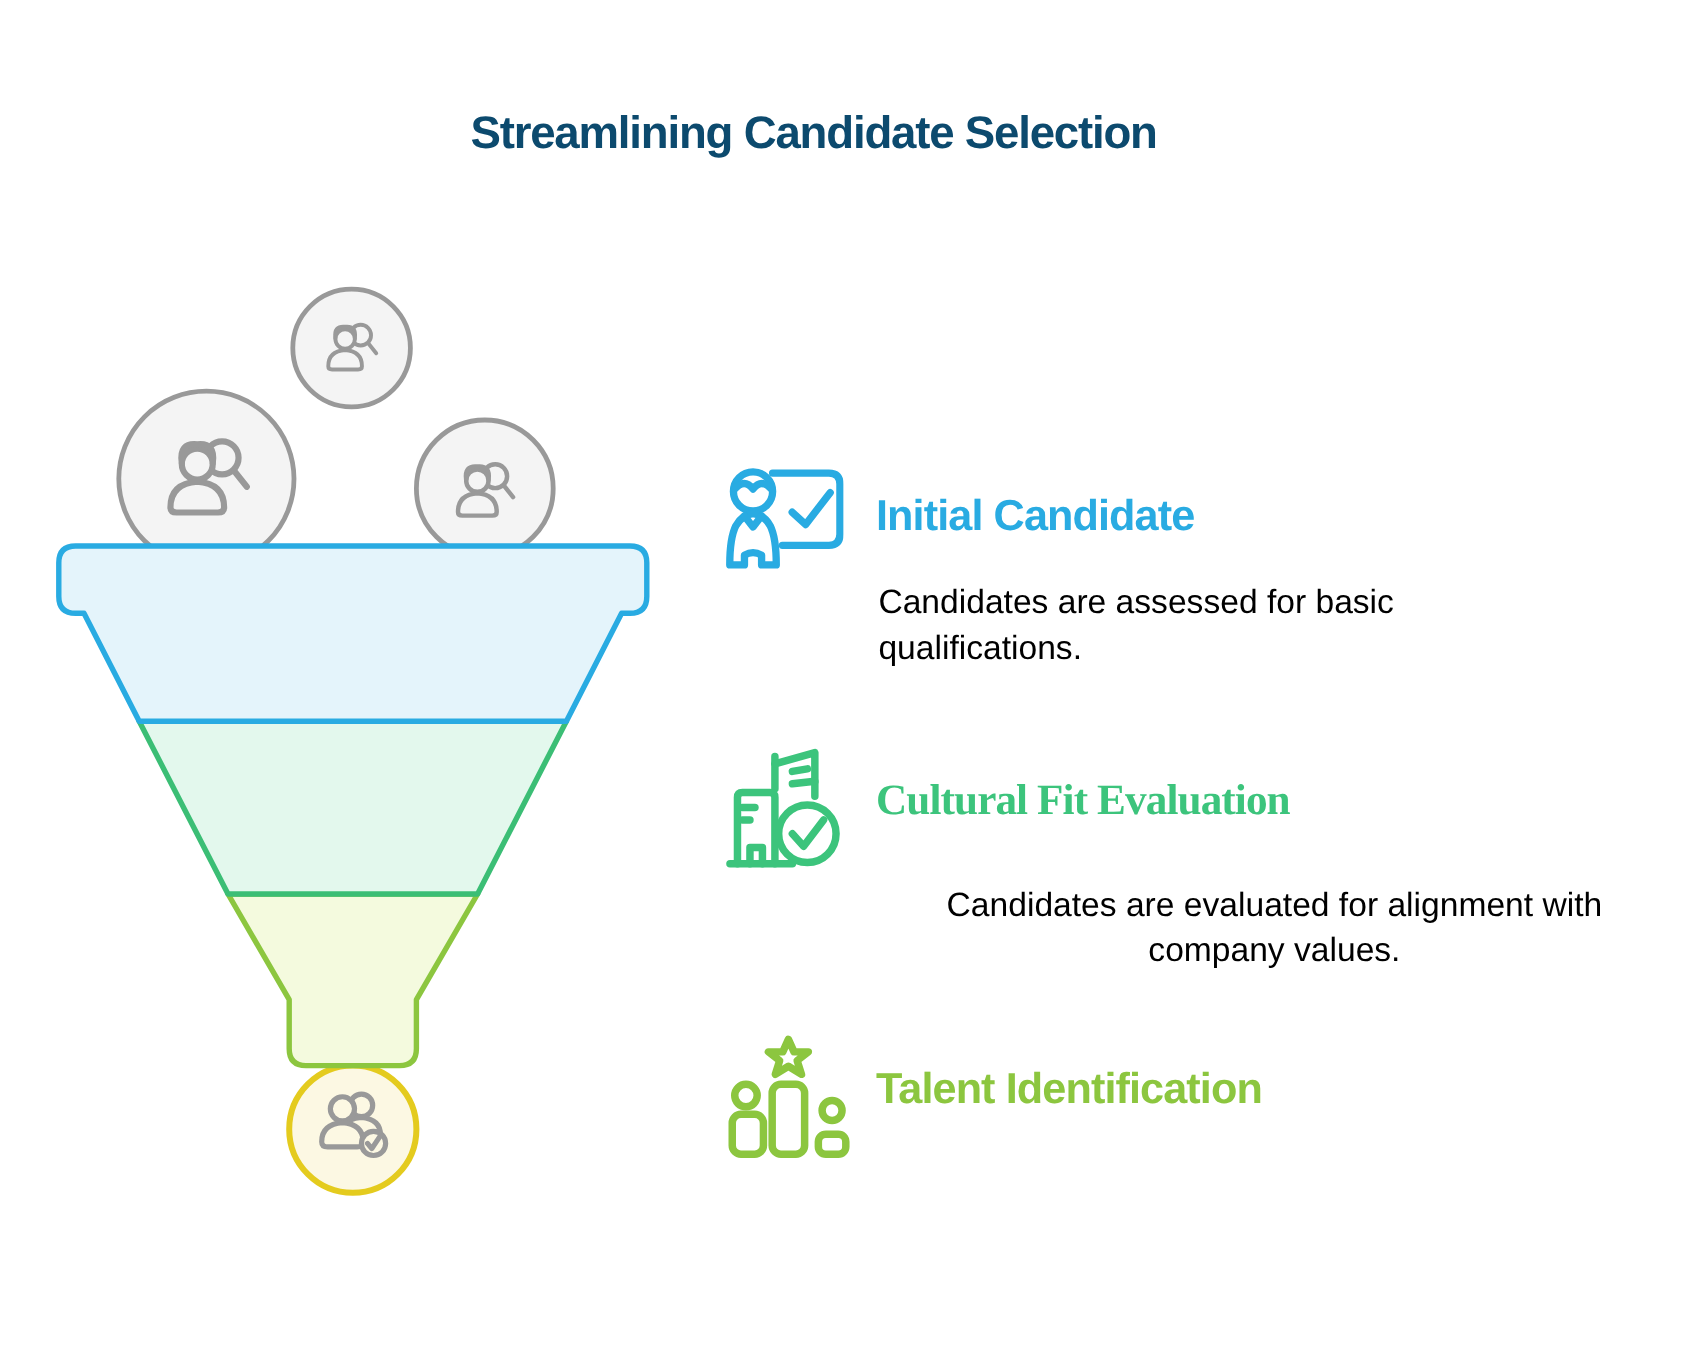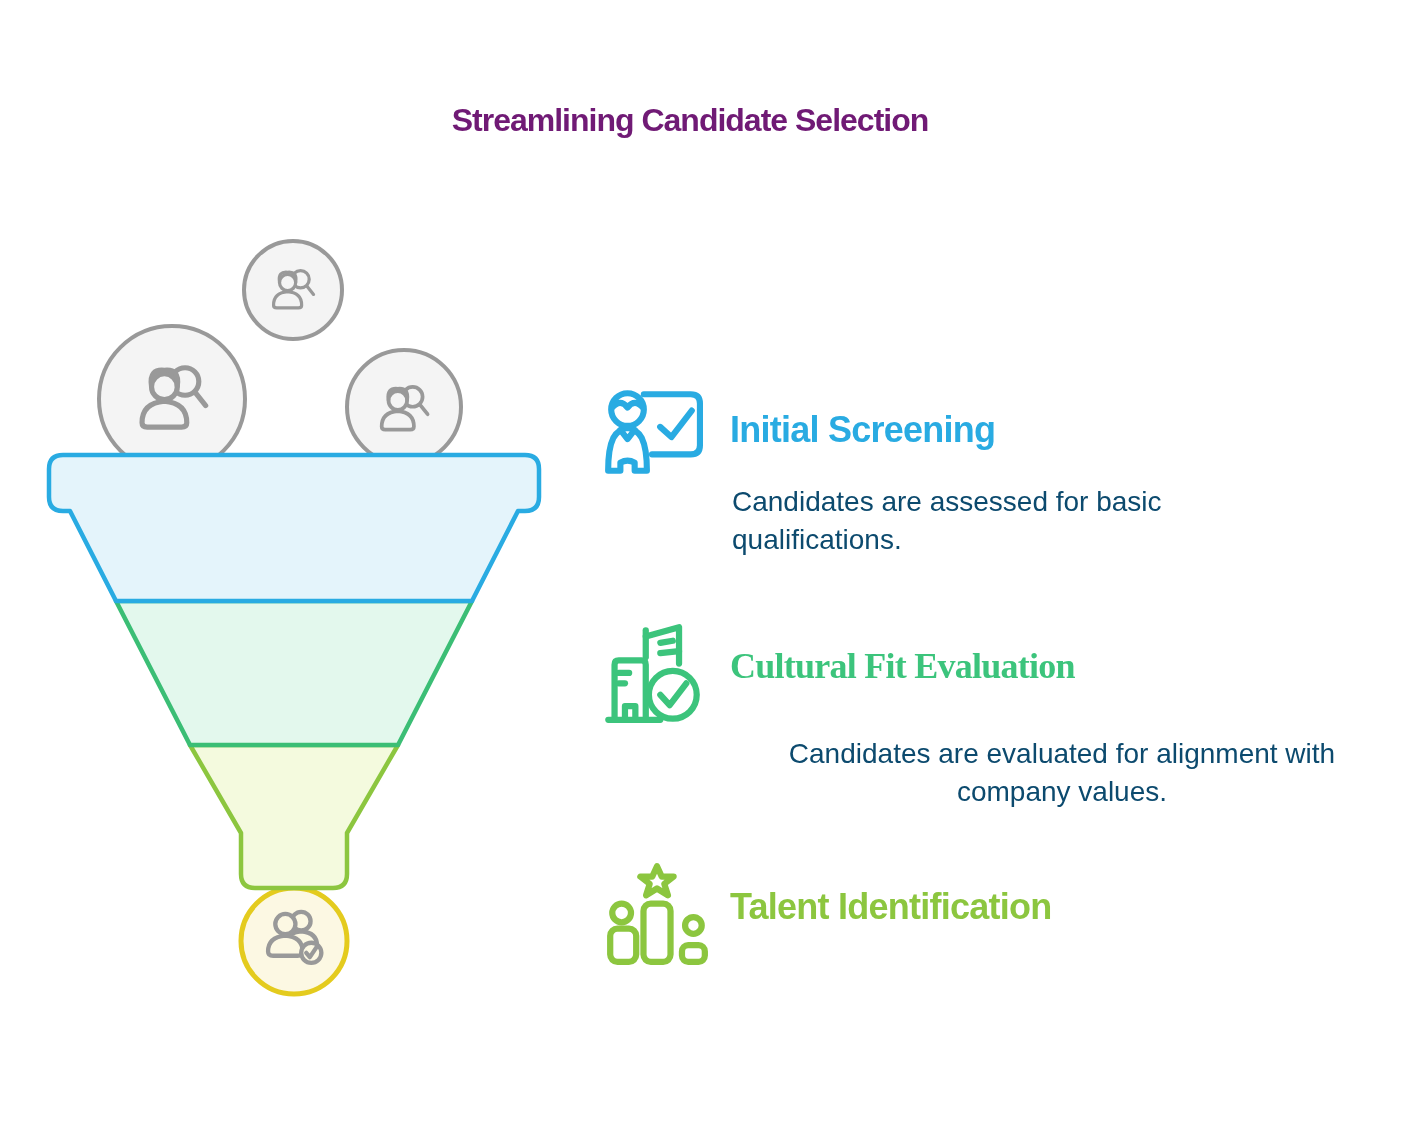--- a/index.html
+++ b/index.html
@@ -1,40 +1,40 @@
 <!DOCTYPE html>
 <html><head>
 <meta charset="utf-8">
 <style>
   html,body{margin:0;padding:0;background:#fff;}
   .canvas{position:relative;width:1401px;height:1132px;background:#ffffff;overflow:hidden;
           font-family:"Liberation Sans", sans-serif;}
-  .page-title{position:absolute;left:0;top:90px;width:1356px;margin:12px;text-align:center;
-              font-size:32px;font-weight:bold;letter-spacing:-1px;color:#701a75;}
+  .page-title{position:absolute;left:0;top:90px;width:1356px;margin:0;text-align:center;
+              font-size:38px;font-weight:bold;letter-spacing:-1px;color:#0c4a6e;}
   .funnel-svg{position:absolute;left:0;top:0;}
   
   .st{fill:none;stroke-linecap:round;stroke-linejoin:round;}
   .gray-st{stroke:#999999;stroke-width:6;}
   .gray-fill{fill:#F4F4F4;}
   .cream-fill{fill:#FCF8E3;}
   .white-fill{fill:#ffffff;}
   .bubble{fill:#F4F4F4;stroke:#999999;stroke-width:4;}
   .stage{stroke-width:4.5;stroke-linejoin:round;}
   .stage-blue{fill:#E4F4FB;stroke:#29ABE2;}
   .stage-green{fill:#E3F8ED;stroke:#3BBE75;}
   .stage-lime{fill:#F4FADE;stroke:#8CC63F;}
   .drop-circle{fill:#FCF8E3;stroke:#E4CB1E;stroke-width:5;}
   .blue-st{stroke:#29ABE2;stroke-width:6;}
   .green-st{stroke:#3CC47C;stroke-width:6;}
   .lime-st{stroke:#8CC63F;stroke-width:6;}
   
   .step-icon{position:absolute;}
   .step-h{position:absolute;left:730px;margin:0;font-size:36px;font-weight:bold;
           letter-spacing:-0.75px;line-height:40px;}
-  .step-p{position:absolute;left:732px;margin:0;font-size:28px;line-height:38px;color:#0c4a6e;
+  .step-p{position:absolute;left:732px;margin:0;font-size:28px;line-height:38px;color:#000000;
           white-space:pre-line;width:660px;}
   #icon-1{left:601px;top:382px;width:102px;height:102px;}
   #icon-2{left:600px;top:622px;width:104px;height:104px;}
   #icon-3{left:605px;top:861px;width:104px;height:106px;}
   #h-1{top:410px;} #h-2{top:646px;font-family:Liberation Serif, serif;} #h-3{top:887px;}
   #p-1{top:483px;} #p-2{top:735px;text-align:center;} #p-3{top:960px;}
 </style>
 </head>
 <body>
 
@@ -77,21 +77,21 @@
   </svg>
 
   <svg id="icon-1" class="step-icon" viewBox="0 0 100 100">
     <path class="st blue-st" d="M 42 12 L 88 12 Q 97 12 97 21 L 97 62 Q 97 71 88 71 L 50 71"></path>
     <path class="st blue-st" d="M 58 44 L 69 54 L 89 28"></path>
     <circle class="st blue-st white-fill" cx="26" cy="27" r="16"></circle>
     <path class="st blue-st" d="M 11 25 Q 19 16 26 25 Q 33 16 41 25"></path>
     <path class="st blue-st white-fill" d="M 7 87 Q 7 65 12 55 Q 17 46 26 45 Q 35 46 40 55 Q 45 65 45 87 L 33 87 L 33 79 Q 26 75 19 79 L 19 87 Z"></path>
     <path class="st blue-st" d="M 19 47 L 26 56 L 33 47"></path>
   </svg>
-  <h2 id="h-1" class="step-h" style="color: rgb(41, 171, 226);">Initial Screening</h2>
+  <h2 id="h-1" class="step-h" style="color: rgb(41, 171, 226);">Initial Candidate</h2>
   <p id="p-1" class="step-p">Candidates are assessed for basic
 qualifications.</p>
 
   <svg id="icon-2" class="step-icon" viewBox="0 0 100 100">
     <path class="st green-st" d="M 44 34 L 44 8"></path>
     <path class="st green-st" d="M 44 14 L 76 5 L 76 40"></path>
     <path class="st green-st" d="M 58 20 L 70 18"></path>
     <path class="st green-st" d="M 58 30 L 76 28"></path>
     <path class="st green-st" d="M 14 94 L 14 41 Q 14 37 18 37 L 40 37 Q 44 37 44 41 L 44 94"></path>
     <path class="st green-st" d="M 18 49 L 28 49"></path>

